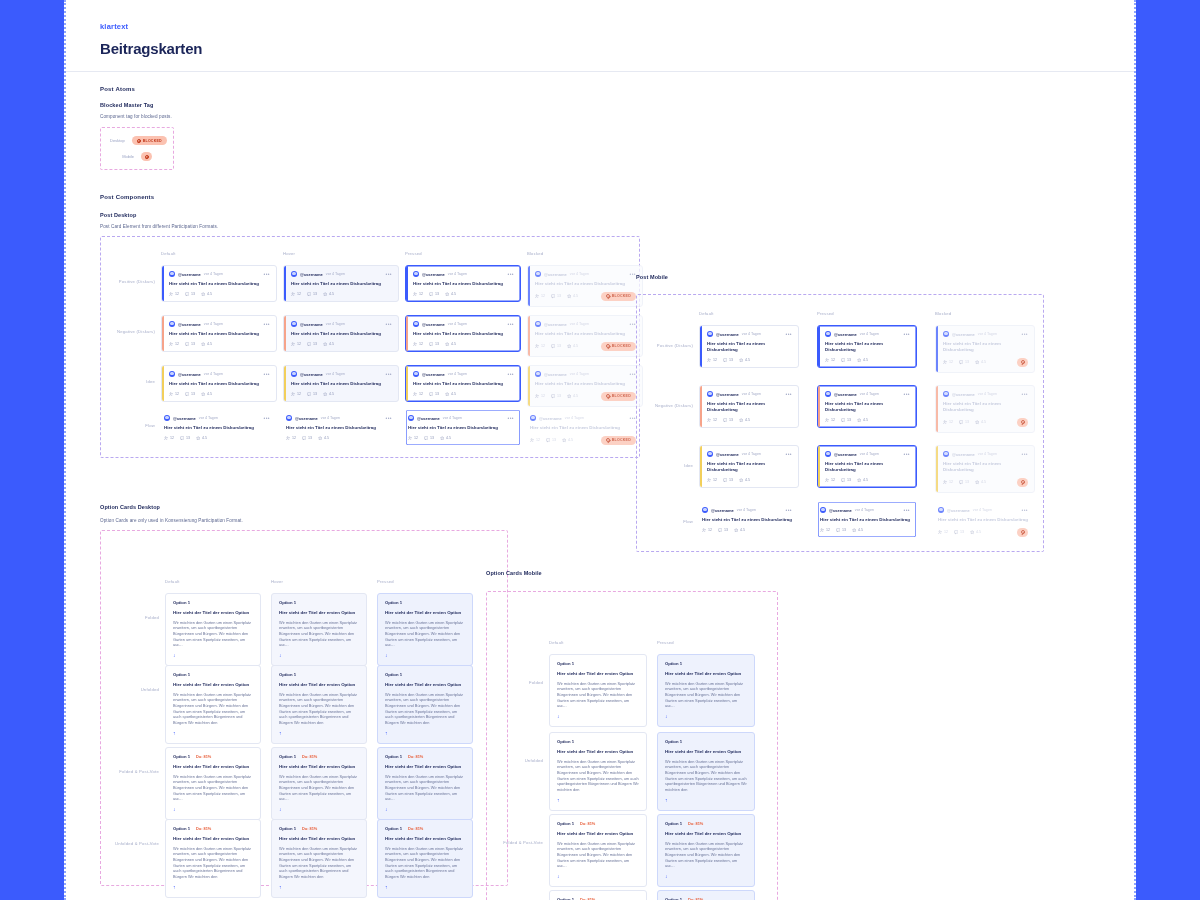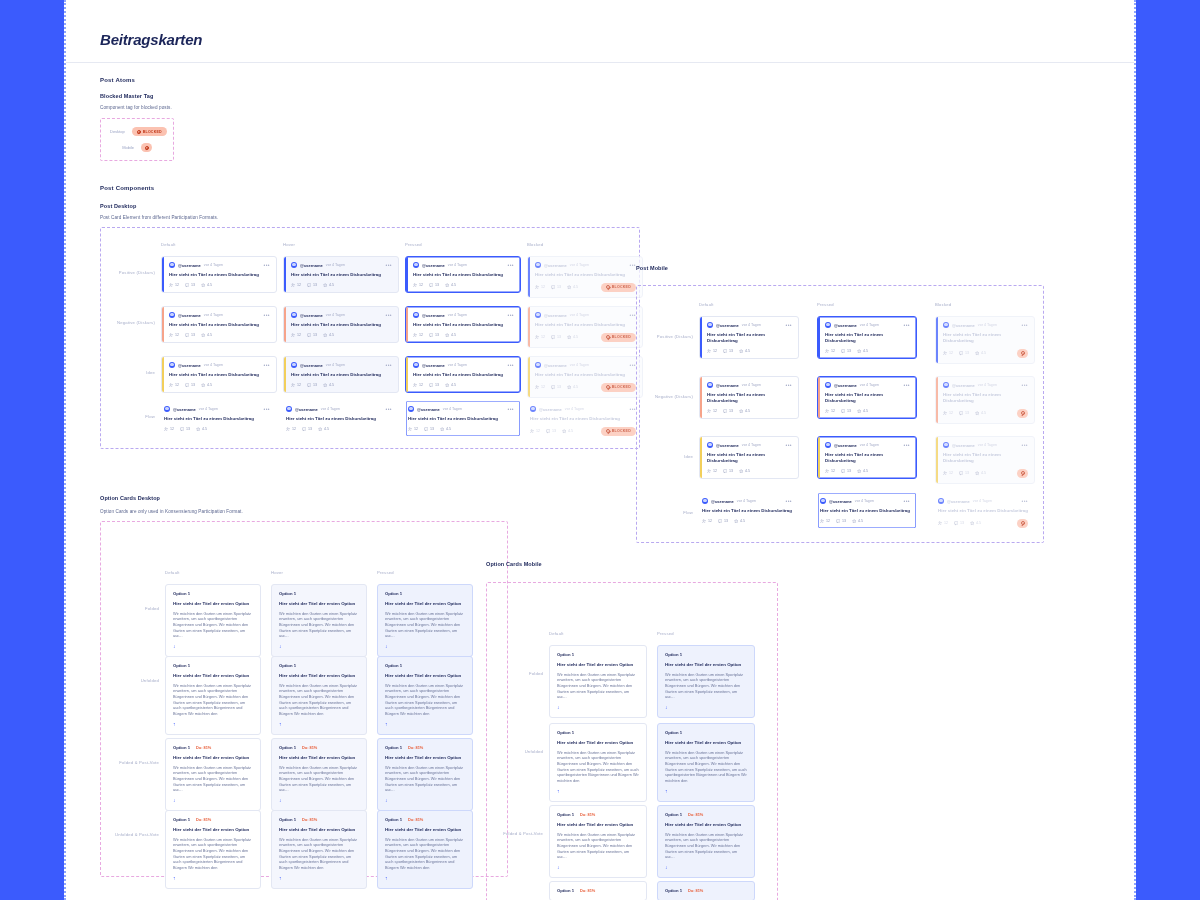--- a/index.html
+++ b/index.html
@@ -14,21 +14,21 @@
     left: 64px; top: 0;
     width: 1072px; height: 900px;
     background: #ffffff;
     border-left: 2px dotted #8fa5ff;
     border-right: 2px dotted #8fa5ff;
     overflow: hidden;
   }
   
   .page-head { padding: 22px 34px 14px 34px; border-bottom: 1px solid #e6e9f2; }
   .brand { font-size: 7.5px; font-weight: bold; color: #3b5bfd; letter-spacing: .2px; }
-  .page-title { font-size: 15px; font-weight: bold; color: #1b2559; margin-top: 9px; letter-spacing: -.2px; font-style: italic; }
+  .page-title { font-size: 15px; font-weight: bold; color: #1b2559; margin-top: 9px; letter-spacing: -.2px; }
 
   .body-wrap { padding: 14px 34px 0 34px; position: relative; }
 
   .h-section { font-size: 6px; font-weight: bold; color: #1b2559; letter-spacing: .2px; }
   .h-sub { font-size: 5.5px; font-weight: bold; color: #1b2559; letter-spacing: .1px; }
   .h-desc { font-size: 4.6px; color: #5b668f; letter-spacing: .1px; }
 
   
   .frame { border: 1px dashed #b9a9f0; border-radius: 2px; position: relative; }
   .frame-pink { border: 1px dashed #e8a9e0; border-radius: 2px; position: relative; }
@@ -94,20 +94,21 @@
 
   
   .abs { position: absolute; }
 </style>
 </head>
 <body>
 
 <div class="canvas">
 
   <div class="page-head">
+    <div class="brand">klartext</div>
     <div class="page-title">Beitragskarten</div>
   </div>
 
   <div class="body-wrap">
 
     <div class="h-section">Post Atoms</div>
     <div class="h-sub" style="margin-top:10px">Blocked Master Tag</div>
     <div class="h-desc" style="margin-top:6px">Component tag for blocked posts.</div>
 
     <div class="frame-pink atom-box" style="margin-top:8px">

